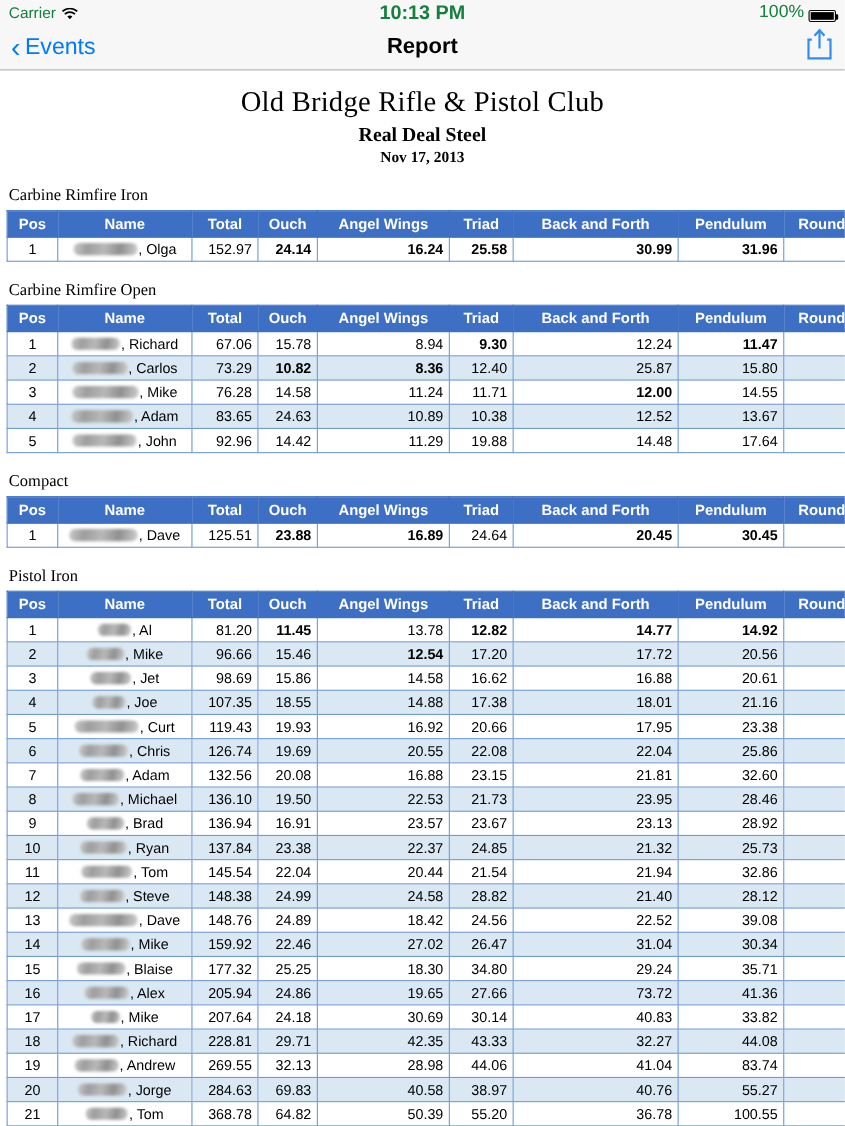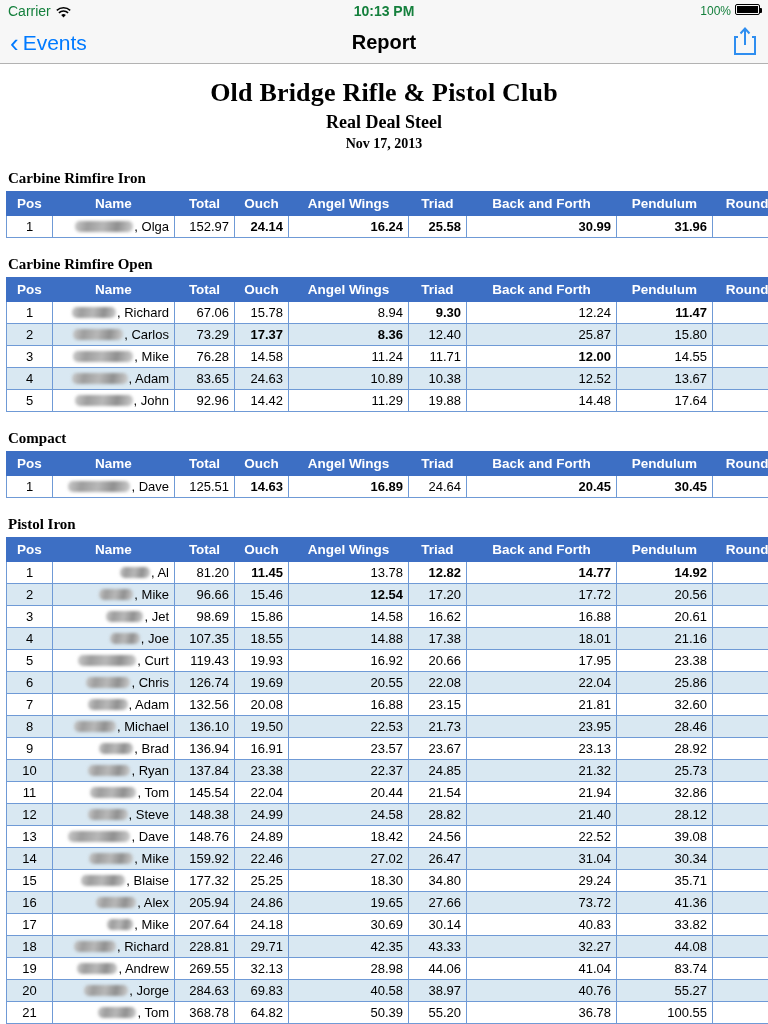--- a/index.html
+++ b/index.html
@@ -18,25 +18,25 @@
     align-items: center;
     padding: 0 8px;
     font-size: 14px;
     color: #15803d;
     position: relative;
   }
   .status-left { display: flex; align-items: center; gap: 5px; }
   .wifi-icon { display: inline-block; width: 15px; height: 12px; position: relative; top: 1px; }
   .status-center {
     position: absolute; left: 0; right: 0; text-align: center;
-    font-weight: bold; font-size: 14px; pointer-events: none;
+    font-weight: bold; font-size: 18px; pointer-events: none;
   }
   .status-right {
-    margin-left: auto; display: flex; align-items: flex-start; gap: 4px;
-    font-size: 12px;
+    margin-left: auto; display: flex; align-items: flex-end; gap: 4px;
+    font-size: 16px;
   }
   .battery {
     width: 25px; height: 11px; border: 1px solid #000; border-radius: 2px;
     position: relative; display: inline-block;
   }
   .battery::after {
     content: ""; position: absolute; right: -3px; top: 3px;
     width: 2px; height: 5px; background: #000; border-radius: 0 1px 1px 0;
   }
   .battery-fill { position: absolute; left: 1px; top: 1px; bottom: 1px; width: 21px; background: #000; }
@@ -58,30 +58,30 @@
     font-size: 20px; font-weight: bold; color: #000; pointer-events: none;
   }
   .nav-share { margin-left: auto; cursor: pointer; z-index: 2; }
 
   
   .report {
     padding: 0 6px;
     font-family: "Liberation Serif", serif;
   }
   .report-title {
-    text-align: center; font-weight: bold; font-size: 26px;
+    text-align: center; font-weight: normal; font-size: 26px;
     margin-top: 14px; letter-spacing: .2px;
   }
   .report-subtitle { text-align: center; font-weight: bold; font-size: 18px; margin-top: 4px; }
   .report-date { text-align: center; font-weight: bold; font-size: 14px; margin-top: 3px; }
 
   .section { margin-top: 18px; }
   .section-title {
     font-family: "Liberation Serif", serif;
-    font-weight: bold; font-size: 15px; color: #000;
+    font-weight: normal; font-size: 15px; color: #000;
     margin-bottom: 4px; padding-left: 2px;
   }
 
   table.scores {
     width: 756px;
     border-collapse: collapse;
     font-family: "Liberation Sans", sans-serif;
     table-layout: fixed;
   }
   table.scores th {
@@ -101,21 +101,21 @@
     border-left: 1px solid #6f9ad6;
     border-right: 1px solid #6f9ad6;
     border-top: 1px solid #6f9ad6;
     border-bottom: 1px solid #6f9ad6;
     background: #ffffff;
     white-space: nowrap;
     overflow: hidden;
   }
   table.scores tr.alt td { background: #d9e8f2; }
   td.pos { text-align: center; }
-  td.name { text-align: right; }
+  td.name { text-align: center; }
   td.num { text-align: right; }
   td.total { text-align: right; }
   td.b { font-weight: bold; }
 
   
   col.c-pos   { width: 46px; }
   col.c-name  { width: 122px; }
   col.c-total { width: 60px; }
   col.c-ouch  { width: 54px; }
   col.c-angel { width: 120px; }
@@ -259,21 +259,21 @@
               <td class="num">8.94</td>
               <td class="num b">9.30</td>
               <td class="num">12.24</td>
               <td class="num b">11.47</td>
               <td class="num b">9.33</td>
             </tr>
             <tr class="alt">
               <td class="pos">2</td>
               <td class="name"><span class="redacted" style="width: 50px;"></span><span>, Carlos</span></td>
               <td class="total">73.29</td>
-              <td class="num b">17.37</td>
+              <td class="num b">10.82</td>
               <td class="num b">8.36</td>
               <td class="num">12.40</td>
               <td class="num">25.87</td>
               <td class="num">15.80</td>
               <td class="num">11.60</td>
             </tr>
             <tr>
               <td class="pos">3</td>
               <td class="name"><span class="redacted" style="width: 60px;"></span><span>, Mike</span></td>
               <td class="total">76.28</td>
@@ -334,21 +334,21 @@
               <th>Back and Forth</th>
               <th>Pendulum</th>
               <th>Roundabout</th>
             </tr>
           </thead>
           <tbody>
             <tr>
               <td class="pos">1</td>
               <td class="name"><span class="redacted" style="width: 62px;"></span><span>, Dave</span></td>
               <td class="total">125.51</td>
-              <td class="num b">14.63</td>
+              <td class="num b">23.88</td>
               <td class="num b">16.89</td>
               <td class="num">24.64</td>
               <td class="num b">20.45</td>
               <td class="num b">30.45</td>
               <td class="num b">16.65</td>
             </tr>
           </tbody>
         </table>
       </div>
       <div class="section">

